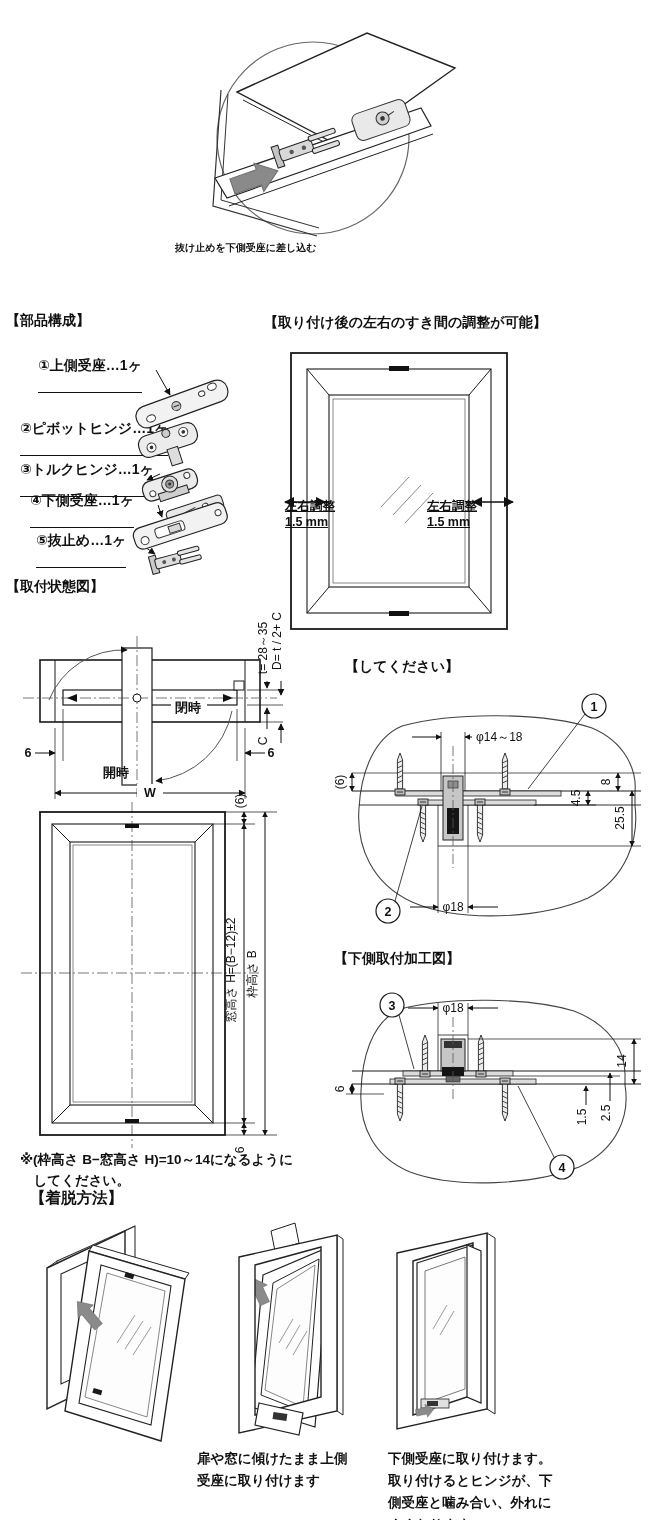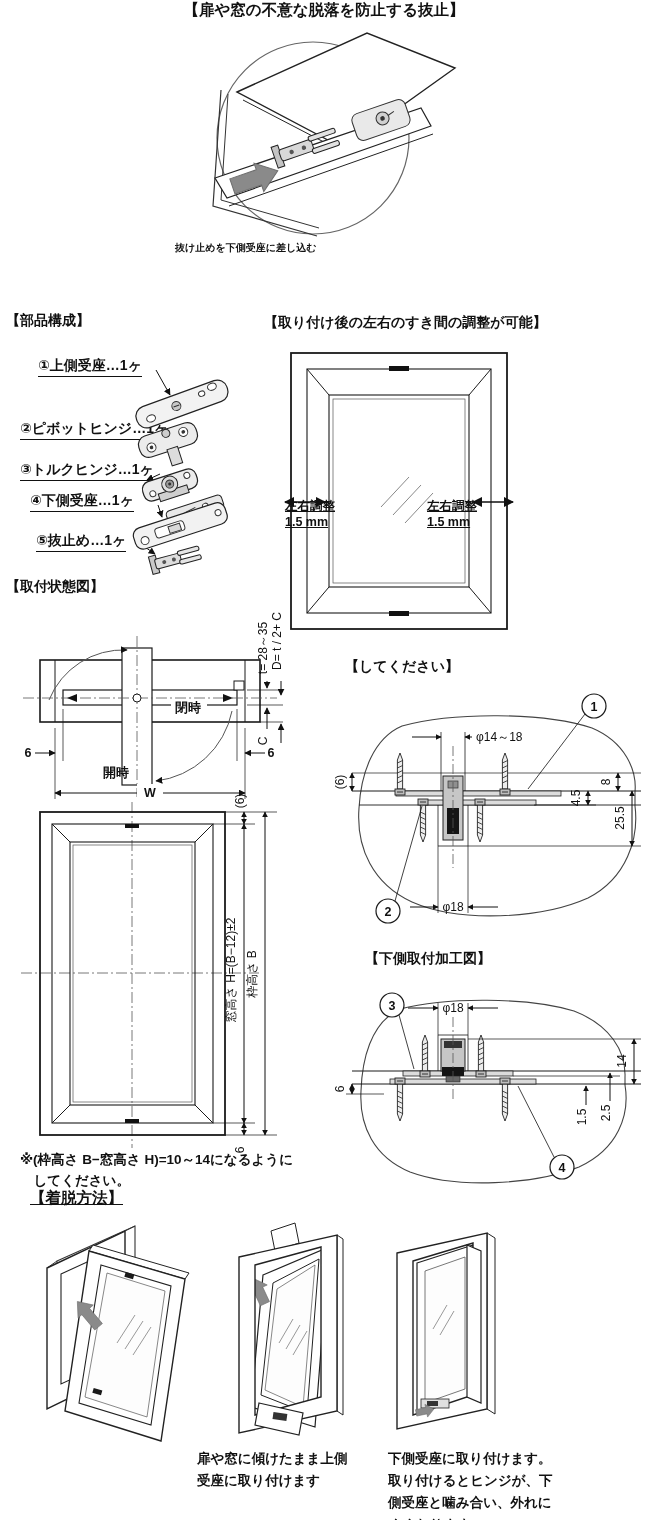--- a/index.html
+++ b/index.html
@@ -2,35 +2,34 @@
 <html><head>
 <meta charset="utf-8">
 <style>
   html,body{margin:0;padding:0;background:#fff;}
   .page{position:relative;width:648px;height:1520px;background:#fff;overflow:hidden;
         font-family:"Liberation Sans","DejaVu Sans",sans-serif;color:#111;}
   .abs{position:absolute;}
   .ttl{font-weight:bold;font-size:14px;letter-spacing:0;white-space:nowrap;}
   .cap{font-size:10px;font-weight:700;text-align:right;}
   .note{font-size:13.5px;font-weight:600;white-space:pre-line;line-height:1.55;}
-  .plabel{font-size:14px;font-weight:600;border-bottom:1.4px solid #111;padding-bottom:1px;white-space:nowrap;display:inline-block;}
+  .plabel{font-size:14px;font-weight:600;border-bottom:1.4px solid #111;padding-bottom:17px;white-space:nowrap;display:inline-block;}
   .adjlab{font-size:12.5px;font-weight:700;white-space:pre-line;line-height:1.3;text-decoration:underline;}
   .stepcap{font-size:13.5px;font-weight:600;white-space:pre-line;line-height:1.62;}
   svg{overflow:visible;display:block;}
   svg text{font-family:"Liberation Sans","DejaVu Sans",sans-serif;fill:#111;}
   .dim{font-size:12px;}
   .dimb{font-size:12.5px;font-weight:600;}
   .jp{font-size:13px;font-weight:700;}
 </style>
 </head>
 <body>
 
 <div class="page">
 
-  <div class="abs ttl" style="left:0;top:6;width:648px;text-align:center;font-size:15.5px;">【扉や窓の不意な脱落を防止する抜止】</div>
 
   <svg class="abs" style="left:185px;top:28px;" width="280" height="205" viewBox="0 0 280 205">
     <circle cx="128" cy="110" r="96" fill="#fff" stroke="#666" stroke-width="1.2"></circle>
     <path d="M36,62 L28,178 L132,208" fill="none" stroke="#333" stroke-width="1.2"></path>
     <path d="M43,66 L36,172 L134,200" fill="none" stroke="#333" stroke-width="1"></path>
     <polygon points="52,64 182,5 270,40 158,120" fill="#fff" stroke="#222" stroke-width="1.4"></polygon>
     <line x1="58" y1="72" x2="162" y2="126" stroke="#222" stroke-width="1"></line>
     <polygon points="30,150 236,80 246,98 42,170" fill="#fff" stroke="#222" stroke-width="1.2"></polygon>
     <line x1="44" y1="178" x2="248" y2="106" stroke="#222" stroke-width="1"></line>
     <g transform="translate(196,92) rotate(-19)">
@@ -295,21 +294,21 @@
     <line x1="294" y1="103" x2="294" y2="158" stroke="#111" marker-start="url(#ahF)" marker-end="url(#ahF)"></line>
     <text class="dim" transform="rotate(-90 286 130)" x="286" y="130" text-anchor="middle">25.5</text>
     <circle cx="256" cy="18" r="12" fill="#fff" stroke="#1a1a1a" stroke-width="1.2"></circle>
     <text class="dimb" x="256" y="23" text-anchor="middle">1</text>
     <line x1="247" y1="26" x2="190" y2="101" stroke="#111" stroke-width="0.8"></line>
     <circle cx="50" cy="223" r="12" fill="#fff" stroke="#1a1a1a" stroke-width="1.2"></circle>
     <text class="dimb" x="50" y="228" text-anchor="middle">2</text>
     <line x1="57" y1="213" x2="84" y2="118" stroke="#111" stroke-width="0.8"></line>
   </svg>
 
-  <div class="abs ttl" style="left:365px;top:950px;text-align:right;">【下側取付加工図】</div>
+  <div class="abs ttl" style="left:334px;top:950px;text-align:right;">【下側取付加工図】</div>
   <svg class="abs" style="left:338px;top:983px;" width="310" height="212" viewBox="0 0 310 212">
     <defs>
       <marker id="ahG" viewBox="0 0 10 10" refX="9" refY="5" markerWidth="6" markerHeight="6" orient="auto-start-reverse">
         <path d="M0,0 L10,5 L0,10 z" fill="#111"></path>
         </marker>
     </defs>
     <path d="M62,26 C108,14 190,14 236,28 C272,42 288,68 287,94 L287,102 C292,132 280,166 241,184 C196,202 118,206 72,189 C36,174 21,143 23,108 C24,78 32,40 62,26 Z" fill="none" stroke="#444" stroke-width="1.1"></path>
     <line x1="14" y1="88" x2="303" y2="88" stroke="#1a1a1a"></line>
     <line x1="14" y1="101" x2="303" y2="101" stroke="#1a1a1a"></line>
     <rect x="65" y="88" width="110" height="5" fill="#dcdcdc" stroke="#222" stroke-width="0.8"></rect>
@@ -343,21 +342,21 @@
     <line x1="296" y1="56" x2="296" y2="101" stroke="#111" marker-start="url(#ahG)" marker-end="url(#ahG)"></line>
     <text class="dim" transform="rotate(-90 288 78)" x="288" y="78" text-anchor="middle">14</text>
     <circle cx="54" cy="22" r="12" fill="#fff" stroke="#1a1a1a" stroke-width="1.2"></circle>
     <text class="dimb" x="54" y="27" text-anchor="middle">3</text>
     <line x1="61" y1="32" x2="76" y2="86" stroke="#111" stroke-width="0.8"></line>
     <circle cx="224" cy="184" r="12" fill="#fff" stroke="#1a1a1a" stroke-width="1.2"></circle>
     <text class="dimb" x="224" y="189" text-anchor="middle">4</text>
     <line x1="216" y1="174" x2="180" y2="103" stroke="#111" stroke-width="0.8"></line>
   </svg>
 
-  <div class="abs ttl" style="left:30px;top:1188px;font-size:15.5px;text-decoration:underline;">【着脱方法】</div>
+  <div class="abs ttl" style="left:30px;top:1188px;font-size:15.5px;">【着脱方法】</div>
 
   <svg class="abs" style="left:35px;top:1213px;" width="180" height="232" viewBox="0 0 180 232">
     <polygon points="22,48 100,13 100,153 22,188" fill="#fff" stroke="#333" stroke-width="1.1"></polygon>
     <line x1="12" y1="55" x2="22" y2="48" stroke="#333"></line>
     <line x1="90" y1="18" x2="100" y2="13" stroke="#333"></line>
     <line x1="90" y1="158" x2="100" y2="153" stroke="#333"></line>
     <line x1="12" y1="196" x2="22" y2="188" stroke="#333"></line>
     <polygon points="12,55 90,18 90,158 12,196" fill="#fff" stroke="#222" stroke-width="1.4"></polygon>
     <polygon points="26,61 76,38 76,148 26,171" fill="#fff" stroke="#222" stroke-width="1.1"></polygon>
     <polygon points="54,38 150,66 154,60 58,32" fill="#fff" stroke="#222"></polygon>

